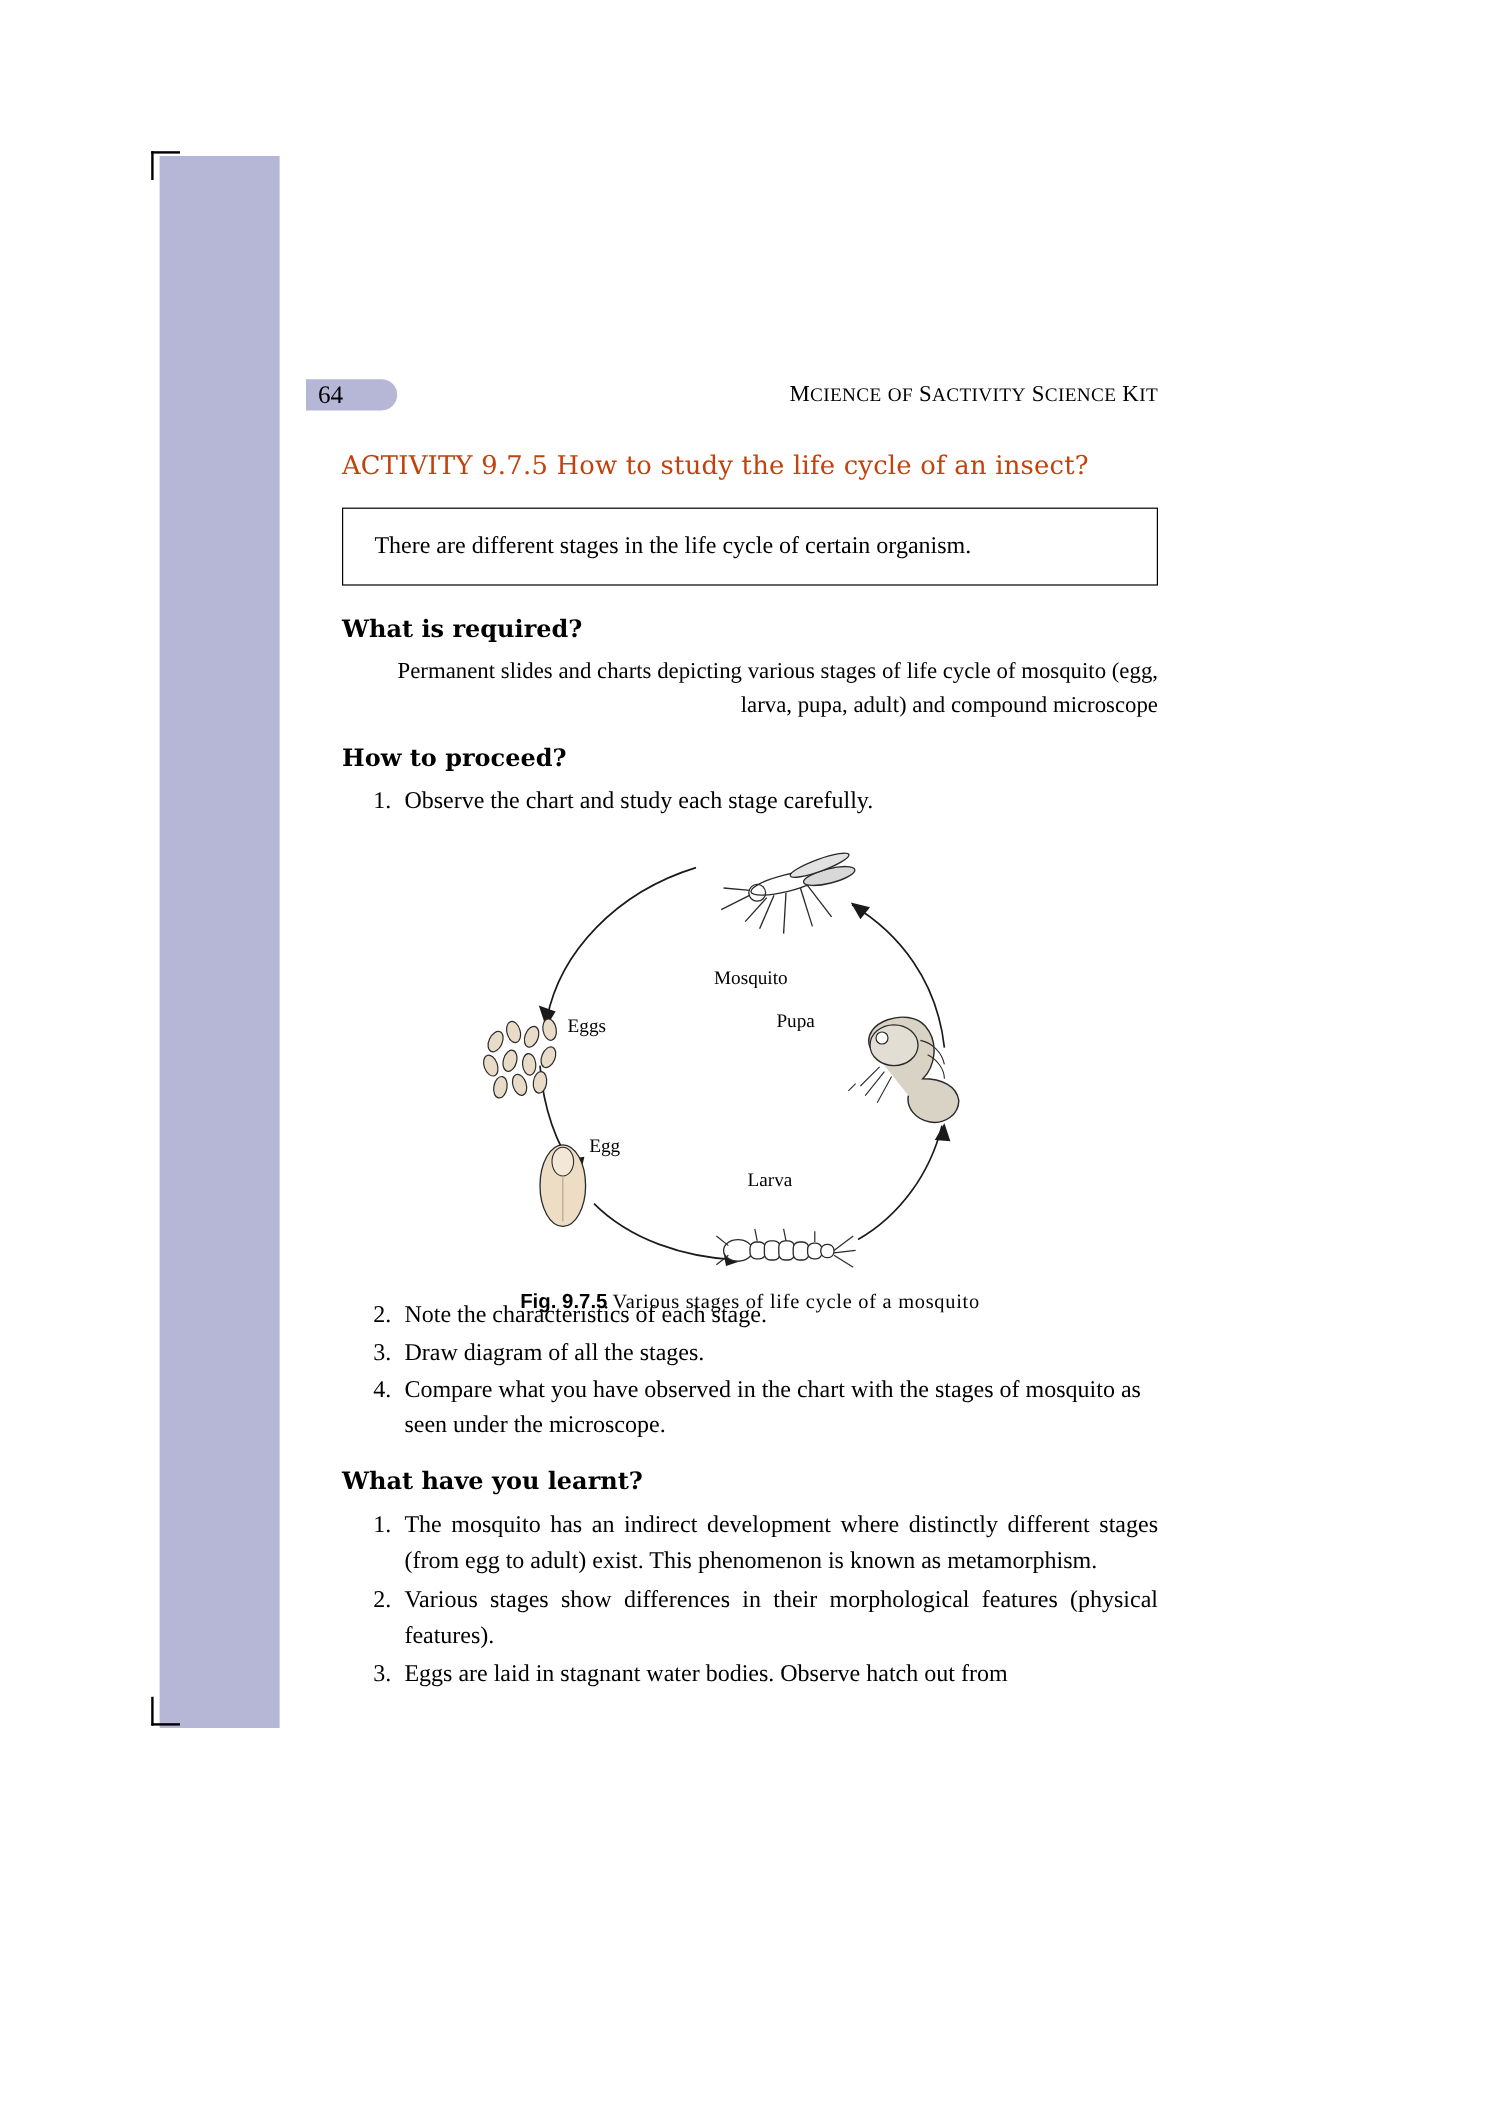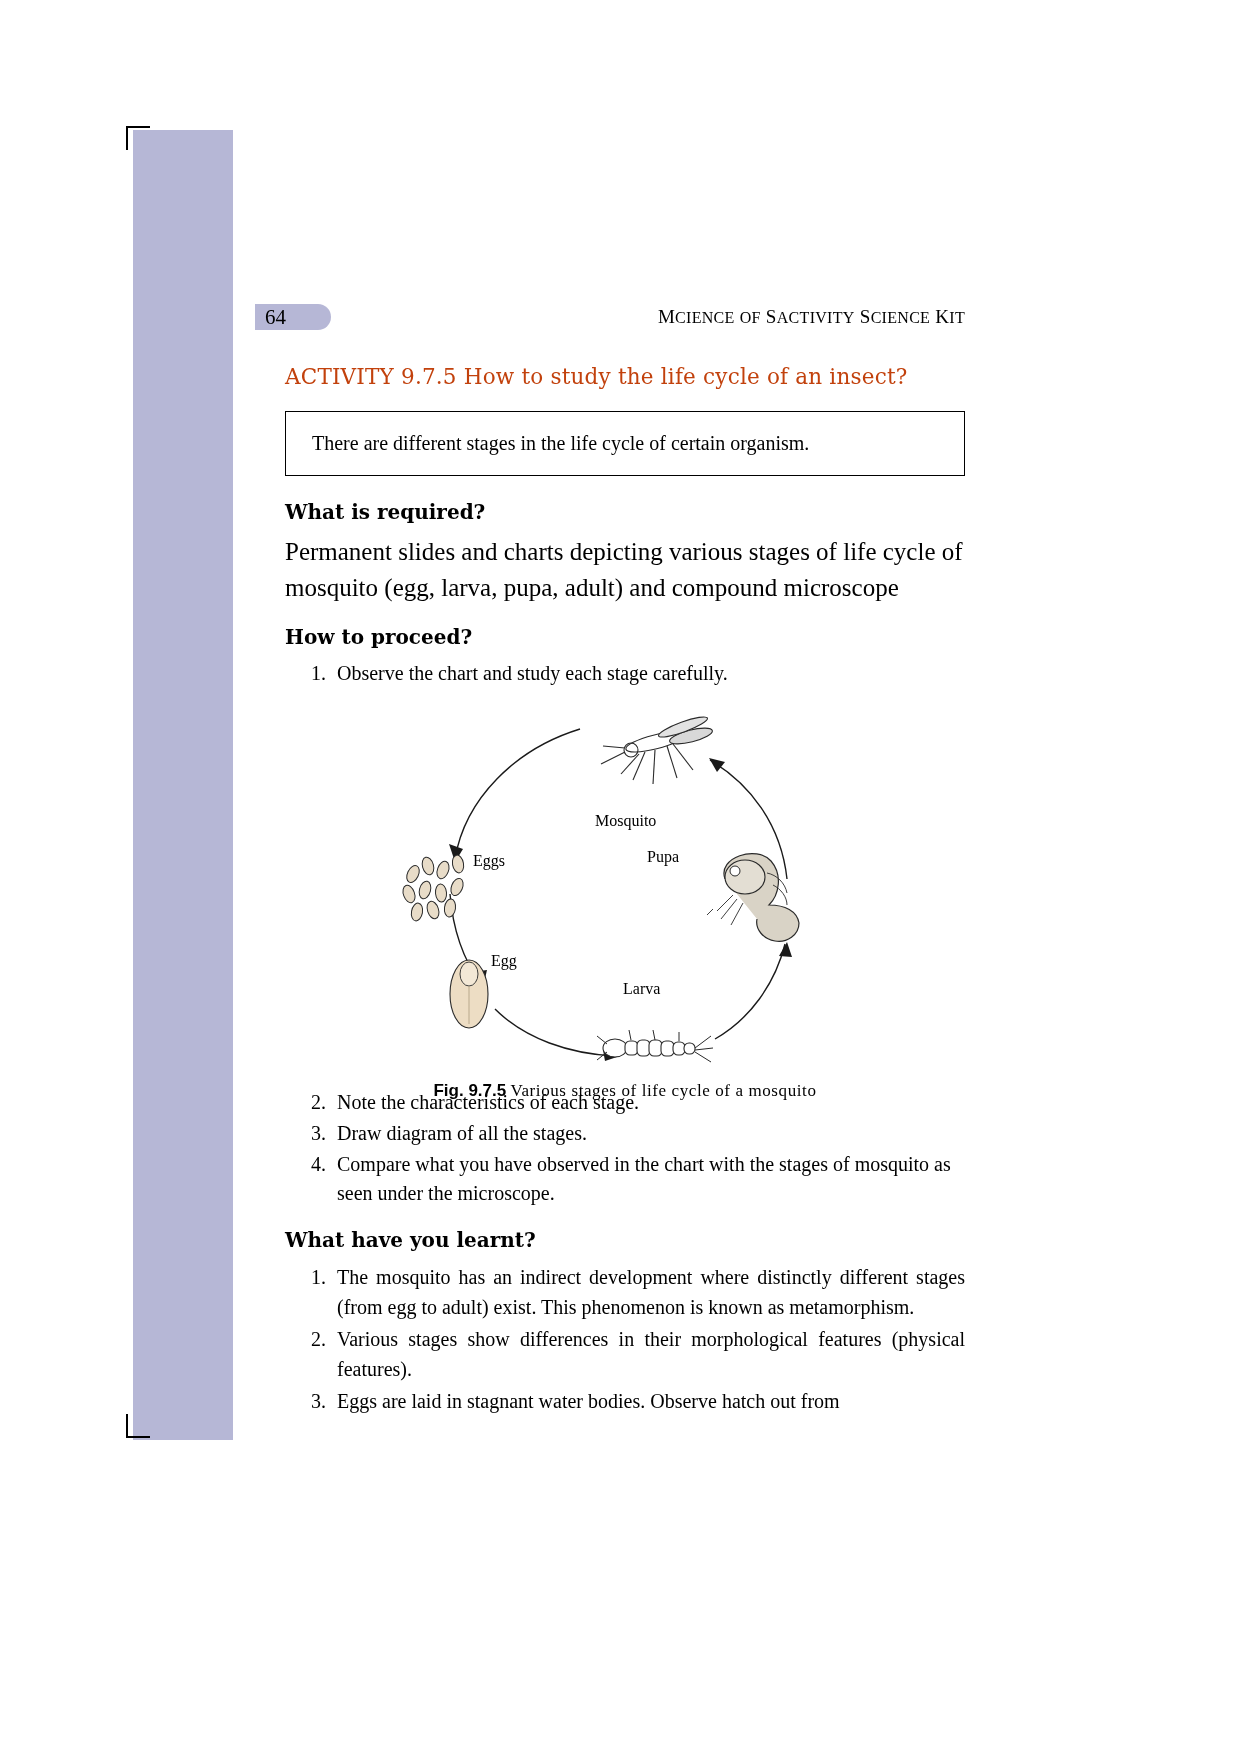--- a/index.html
+++ b/index.html
@@ -41,21 +41,21 @@
   }
   .crop-bl {
     left: 126px;
     top: 1414px;
     border-width: 0 0 2px 2px;
   }
 
   .content {
     position: absolute;
     left: 285px;
-    top: 304px;
+    top: 316px;
     width: 680px;
   }
 
   
   .header-row {
     position: relative;
     height: 34px;
     margin-bottom: 26px;
   }
   .page-number-tag {
@@ -106,25 +106,25 @@
 
   h2.section {
     font-family: "DejaVu Serif", serif;
     font-weight: bold;
     font-size: 20px;
     margin: 0 0 10px 0;
     color: #000;
   }
 
   p.body {
-    font-size: 25px;
+    font-size: 19px;
     line-height: 1.45;
     margin: 0 0 18px 0;
     color: #000;
-    text-align: left;
+    text-align: right;
   }
 
   ol.steps {
     margin: 4px 0 0 0;
     padding-left: 46px;
     font-size: 20px;
     line-height: 1.45;
     color: #000;
   }
   ol.steps li {

